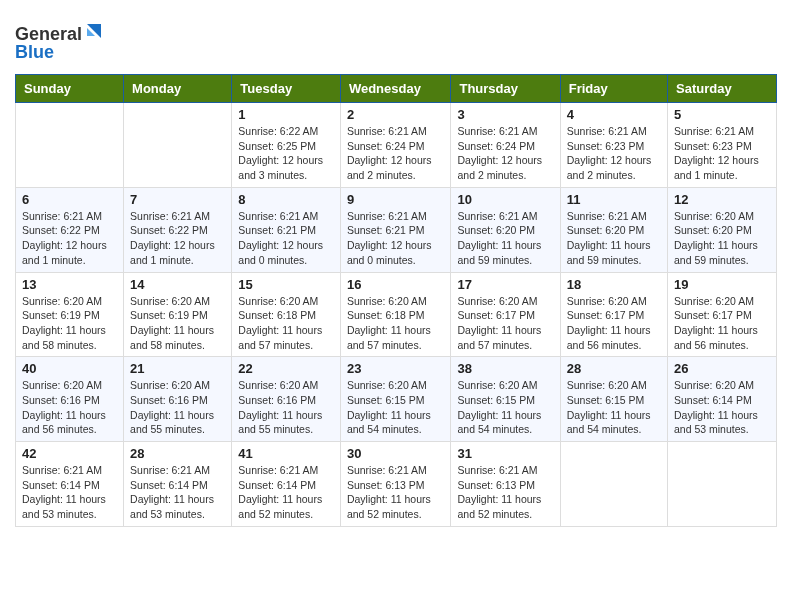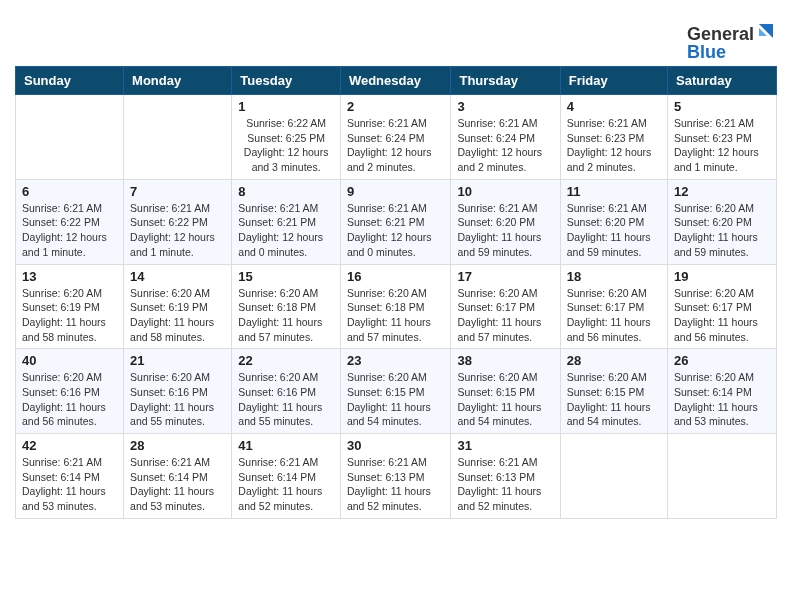--- a/index.html
+++ b/index.html
@@ -9,22 +9,23 @@
       width: 792px;
       min-height: 612px;
       padding: 0;
     }
     .container {
       width: 792px;
       padding: 10px 15px 15px 15px;
     }
     .header {
       display: flex;
-      justify-content: flex-end;
+      justify-content: flex-start;
       align-items: flex-start;
+      margin-bottom: 8px;
     }
     .logo {
       display: flex;
       align-items: center;
       margin-top: 8px;
     }
     .title-block {
       text-align: right;
     }
     .month-title {
@@ -37,21 +38,21 @@
       font-size: 16px;
       color: #555;
       font-weight: 400;
     }
     .calendar {
       width: 100%;
       border-collapse: collapse;
       border: 1px solid #ccc;
     }
     .calendar th {
-      background-color: #0c4a6e;
+      background-color: #4d7c0f;
       color: #fff;
       text-align: left;
       padding: 6px 8px;
       font-size: 13px;
       font-weight: bold;
       border: 1px solid #1a5ca0;
     }
     .calendar td {
       vertical-align: top;
       border: 1px solid #ddd;
@@ -117,21 +118,21 @@
           <th>Friday</th>
           <th>Saturday</th>
         </tr>
     </thead>
     <tbody id="calendar-body">
     <tr>
           <td class="empty-cell"></td>
           <td class="empty-cell"></td>
           <td>
             <span class="day-number">1</span>
-            <div class="day-info" style="white-space: pre-line; text-align: center;">Sunrise: 6:22 AM
+            <div class="day-info" style="white-space: pre-line;">Sunrise: 6:22 AM
 Sunset: 6:25 PM
 Daylight: 12 hours and 3 minutes.</div>
           </td>
           <td>
             <span class="day-number">2</span>
             <div class="day-info" style="white-space: pre-line;">Sunrise: 6:21 AM
 Sunset: 6:24 PM
 Daylight: 12 hours and 2 minutes.</div>
           </td>
           <td>

